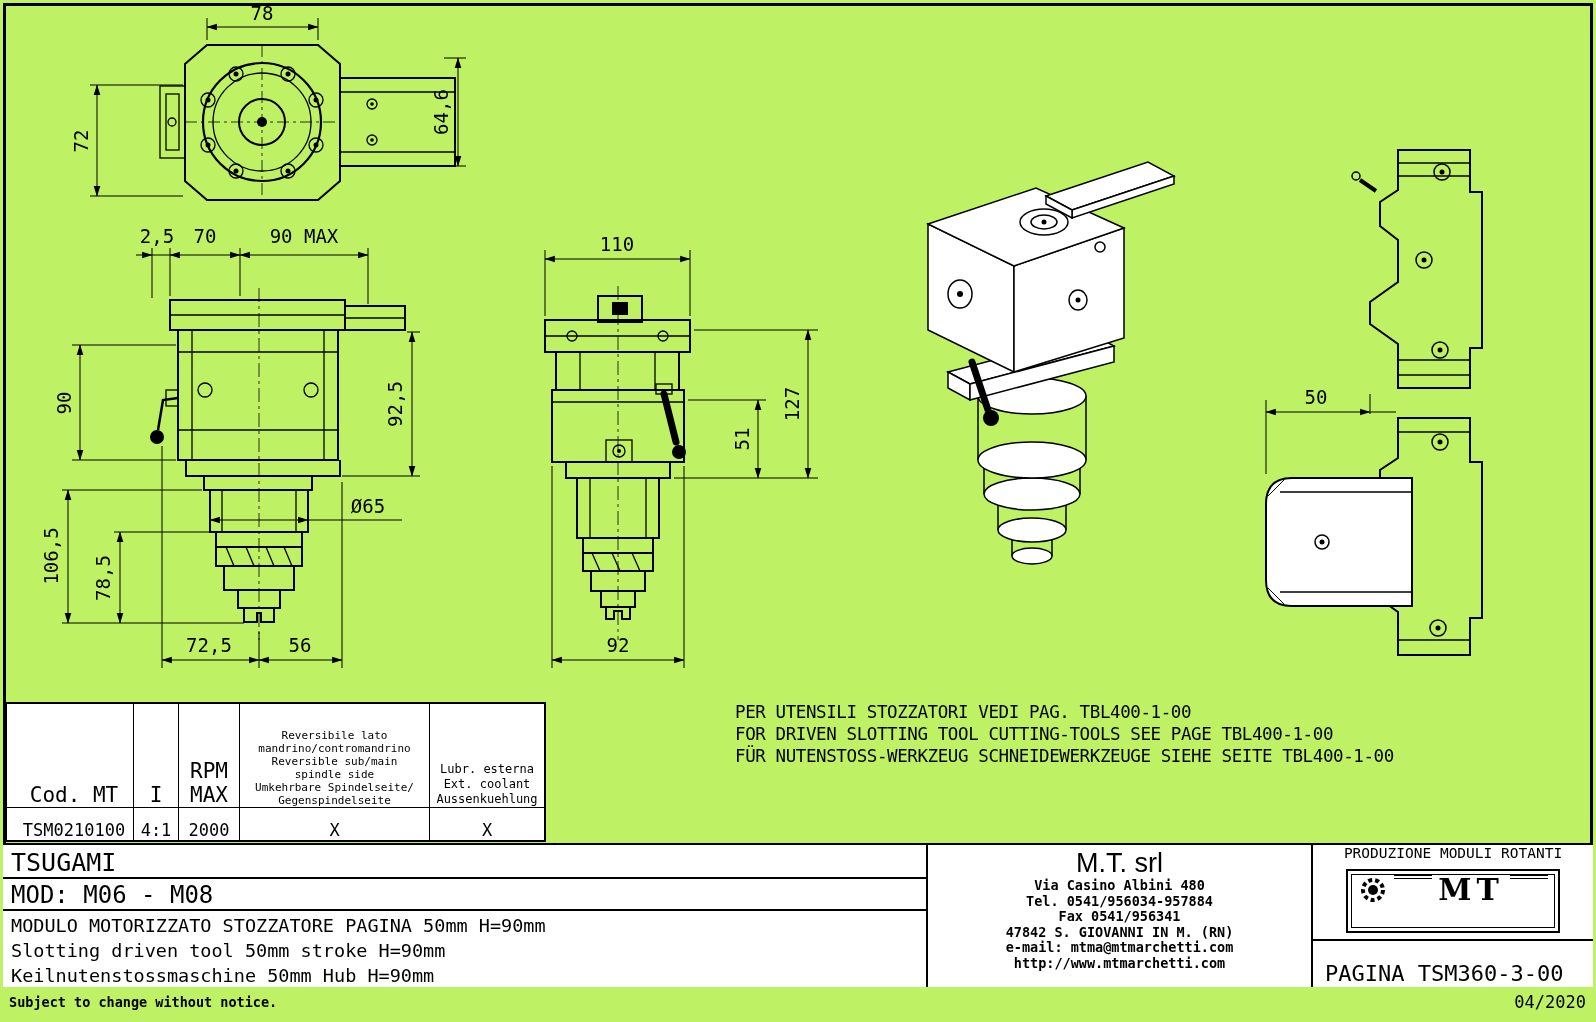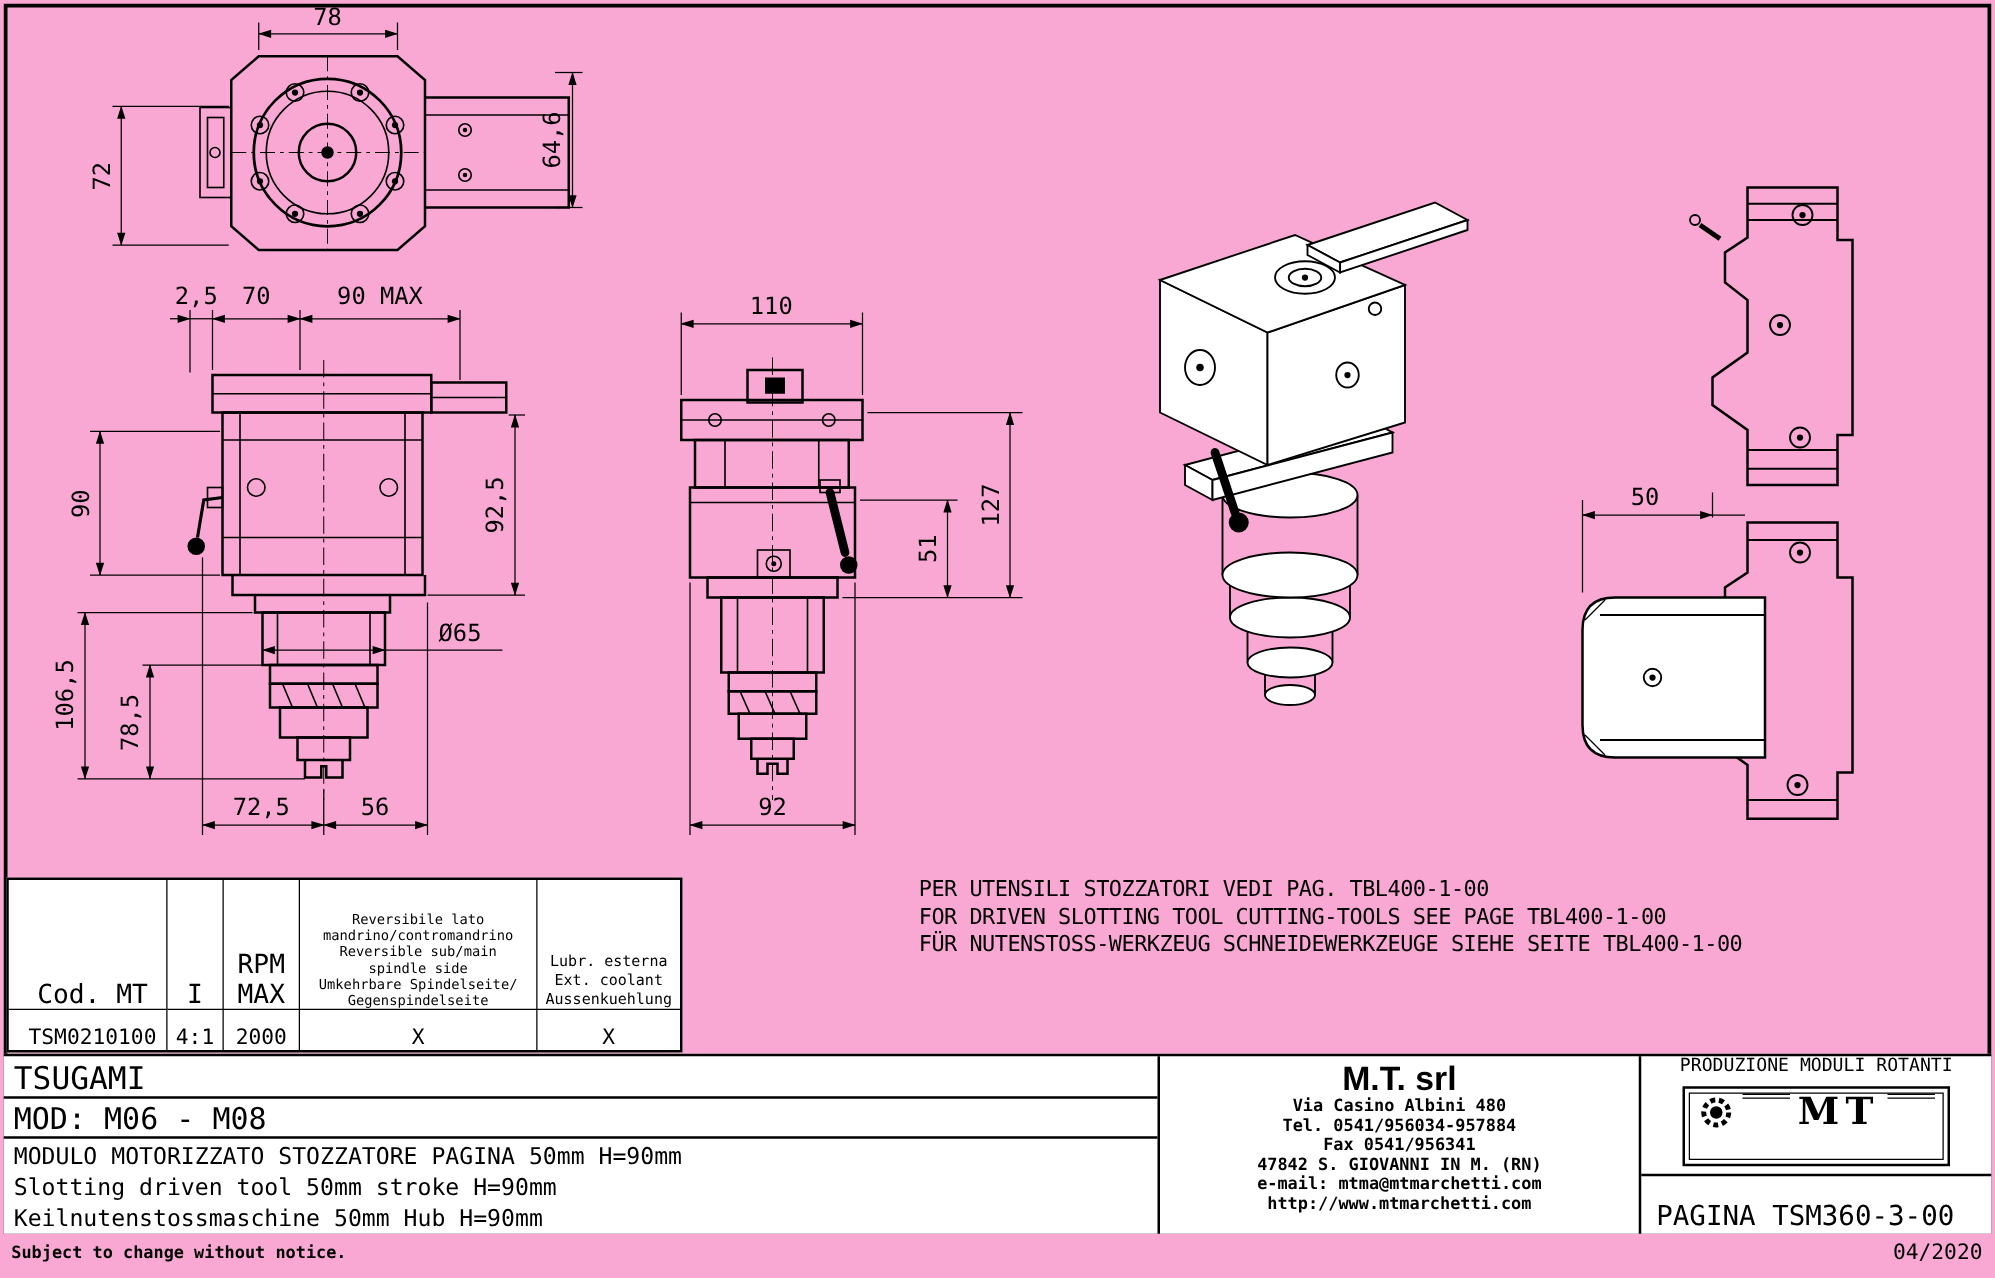--- a/index.html
+++ b/index.html
@@ -1,18 +1,18 @@
 <!DOCTYPE html>
 <html><head>
 <meta charset="utf-8">
 <style>
   * { margin:0; padding:0; box-sizing:border-box; }
   html,body { background:#ffffff; }
   body { font-family:"DejaVu Sans Mono", monospace; color:#000; }
-  .canvas { position:relative; width:1596px; height:1022px; background:#f9a8d4; overflow:hidden; }
+  .canvas { position:relative; width:1596px; height:1022px; background:#bef264; overflow:hidden; }
   .sheet-border { position:absolute; left:3px; top:3px; width:1590px; height:984px; border:3px solid #000; pointer-events:none; }
 
   svg.drawing { position:absolute; left:0; top:0; }
   text.dim { font-family:"DejaVu Sans Mono", monospace; font-size:19px; fill:#000; stroke:none; }
 
   
   .spec-table { position:absolute; left:5px; top:702px; display:grid;
     grid-template-columns:127px 45px 61px 190px 114px; grid-template-rows:104px 32px;
     border:2px solid #000; background:#fff; }
   .spec-table .cell { border-right:1.5px solid #000; border-bottom:1.5px solid #000;
@@ -32,21 +32,21 @@
 
   
   .titleblock { position:absolute; left:3px; top:843px; width:1590px; height:144px;
     border-top:2.5px solid #000; display:flex; background:#fff; }
   .tb-left { width:923px; }
   .tb-customer { height:34px; font-size:25px; padding:3px 0 0 8px; border-bottom:2px solid #000; }
   .tb-model { height:32px; font-size:24px; padding:2px 0 0 8px; border-bottom:2px solid #000; }
   .tb-desc { padding:2px 0 0 8px; }
   .tb-desc div { font-size:18.5px; line-height:25px; white-space:nowrap; }
   .tb-company { width:385px; border-left:2px solid #000; text-align:center; padding-top:3px; }
-  .tb-company .name { font-family:"Liberation Sans", sans-serif; font-weight:bold; font-size:27px; line-height:30px; }
+  .tb-company .name { font-family:"Liberation Sans", sans-serif; font-weight:normal; font-size:27px; line-height:30px; }
   .tb-company .addr { font-size:13.5px; line-height:15.5px; font-weight:bold; }
   .tb-right { flex:1; border-left:2px solid #000; display:flex; flex-direction:column; }
   .tb-prod { font-size:14.5px; text-align:center; padding-top:0; height:22px; white-space:nowrap; }
   .logo-box { margin:2px auto 0 auto; width:214px; height:64px; border:2px solid #000; padding:3px; }
   .logo-inner { width:100%; height:100%; border:1.5px solid #000; display:flex; padding:0 6px; gap:6px; }
   .logo-rule { flex:1; border-top:4px double #000; }
   .logo-mt { font-family:"DejaVu Serif", serif; font-weight:bold; font-size:30px; letter-spacing:5px; line-height:30px; }
   .tb-page { margin-top:auto; border-top:2px solid #000; height:48px; font-size:22px;
     padding:20px 0 0 12px; white-space:nowrap; }
 

